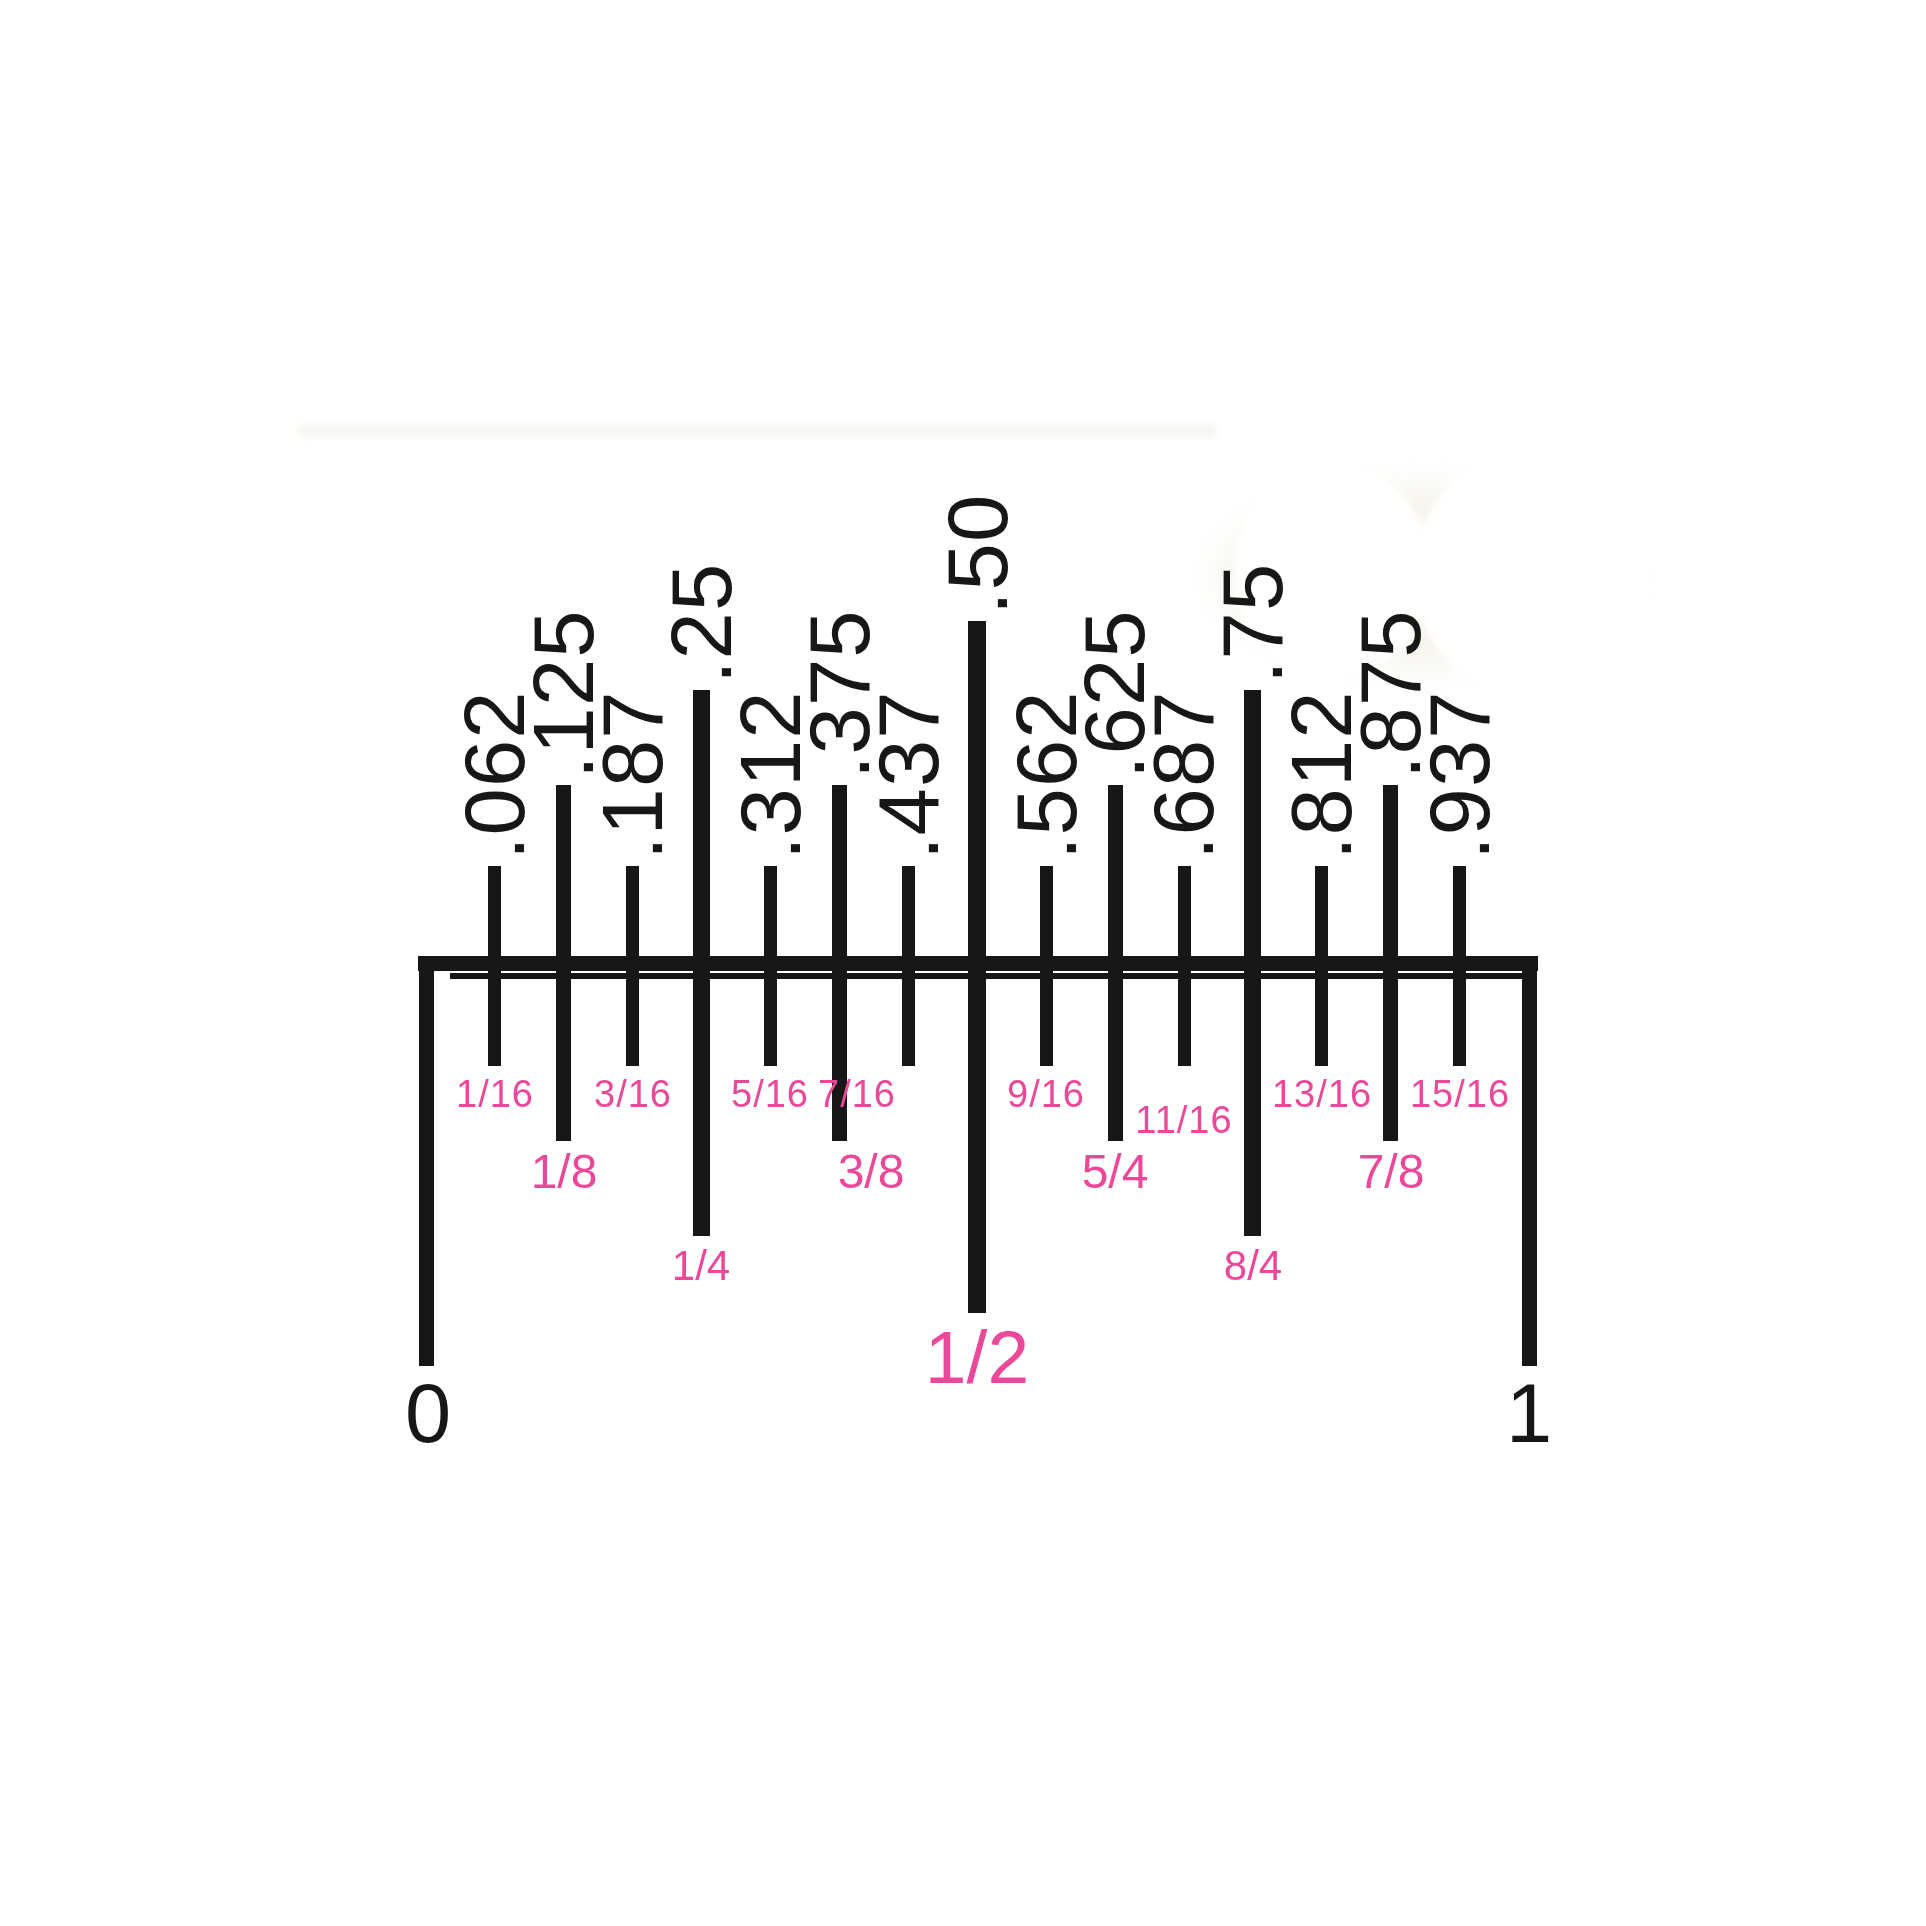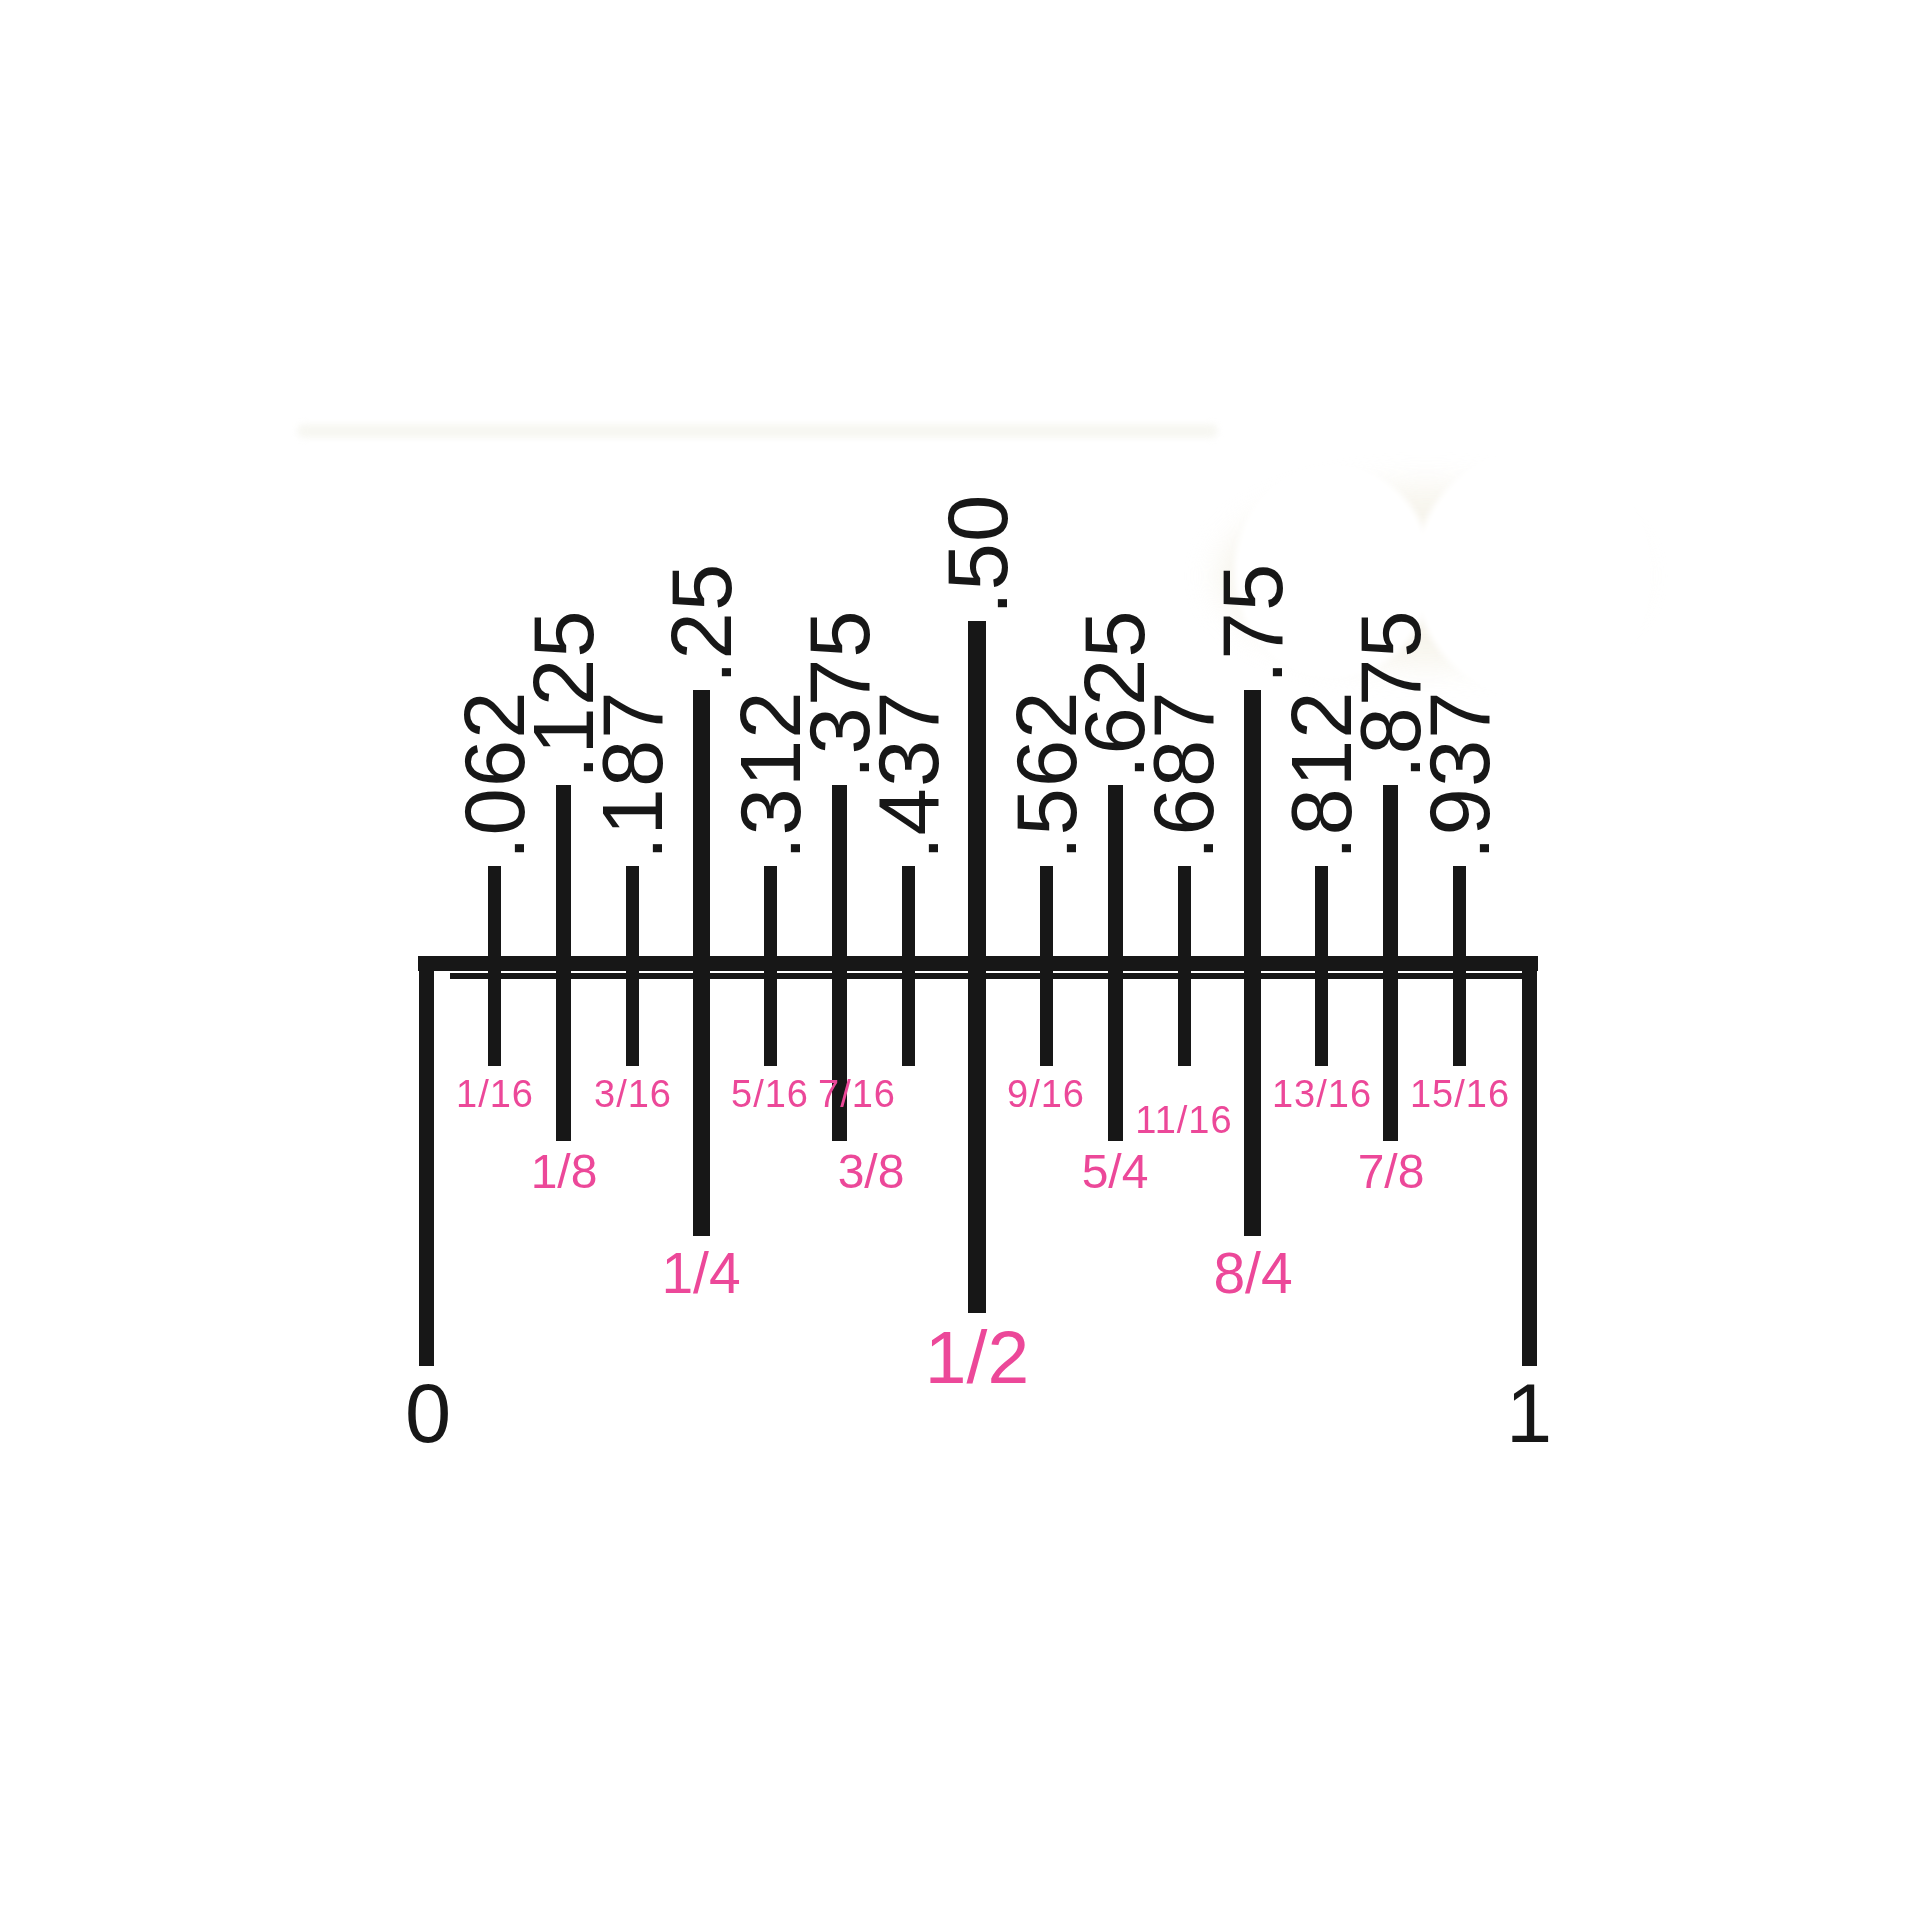--- a/index.html
+++ b/index.html
@@ -46,21 +46,21 @@
   }
   .fraction-label {
     position: absolute;
     color: #ec4899;
     line-height: 1;
     white-space: nowrap;
     transform: translateX(-50%);
   }
   .frac-sixteenth { font-size: 38px; letter-spacing: 1px; }
   .frac-eighth    { font-size: 48px; }
-  .frac-quarter   { font-size: 57px; }
+  .frac-quarter   { font-size: 42px; }
   .frac-half      { font-size: 75px; }
   .end-label {
     position: absolute;
     color: #171717;
     font-size: 83px; line-height: 1;
     transform: translateX(-50%);
   }
 </style>
 </head>
 <body>

